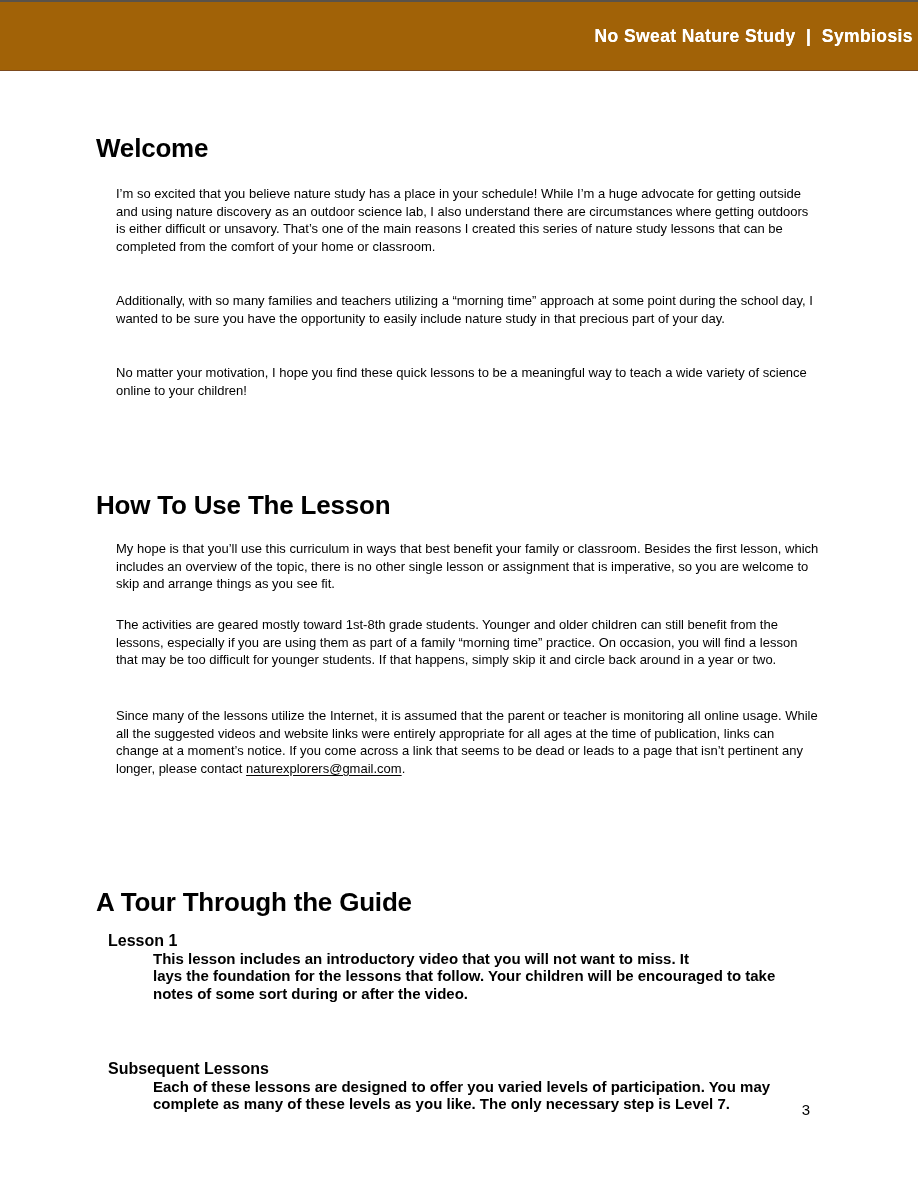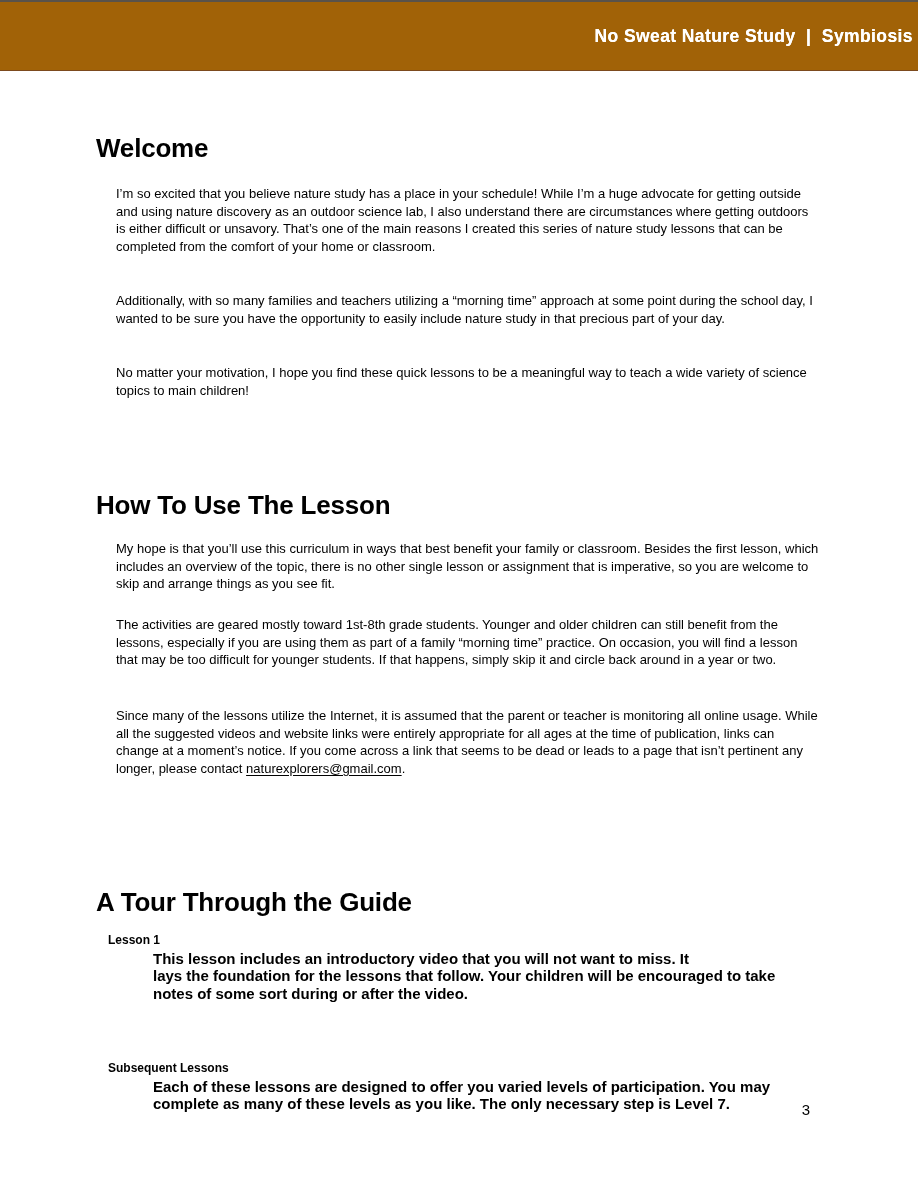--- a/index.html
+++ b/index.html
@@ -66,21 +66,21 @@
     cursor: pointer;
   }
   
   .tour-item {
     position: absolute;
     left: 108px;
     width: 704px;
   }
   .tour-item-title {
     margin: 0;
-    font-size: 12px;
+    font-size: 16px;
     line-height: 17.6px;
     font-weight: 700;
   }
   .tour-item-body {
     margin: 0 0 0 45px;
     width: 660px;
     font-size: 15px;
     line-height: 17.6px;
     white-space: pre-line;
     font-weight: bold;
@@ -105,21 +105,21 @@
   <header class="banner">
     <span class="banner-title">No Sweat Nature Study  |  Symbiosis</span>
   </header>
 
   <h1 class="section-heading" style="top:126px">Welcome</h1>
 
   <p class="body-par" style="top:177px">I’m so excited that you believe nature study has a place in your schedule! While I’m a huge advocate for getting outside and using nature discovery as an outdoor science lab, I also understand there are circumstances where getting outdoors is either difficult or unsavory. That’s one of the main reasons I created this series of nature study lessons that can be completed from the comfort of your home or classroom.</p>
 
   <p class="body-par" style="top:284px">Additionally, with so many families and teachers utilizing a “morning time” approach at some point during the school day, I wanted to be sure you have the opportunity to easily include nature study in that precious part of your day.</p>
 
-  <p class="body-par" style="top:356px">No matter your motivation, I hope you find these quick lessons to be a meaningful way to teach a wide variety of science topics to main children!</p>
+  <p class="body-par" style="top:356px">No matter your motivation, I hope you find these quick lessons to be a meaningful way to teach a wide variety of science online to your children!</p>
 
   <h1 class="section-heading" style="top:483px">How To Use The Lesson</h1>
 
   <p class="body-par" style="top:532px">My hope is that you’ll use this curriculum in ways that best benefit your family or classroom. Besides the first lesson, which includes an overview of the topic, there is no other single lesson or assignment that is imperative, so you are welcome to skip and arrange things as you see fit.</p>
 
   <p class="body-par" style="top:608px">The activities are geared mostly toward 1st-8th grade students. Younger and older children can still benefit from the lessons, especially if you are using them as part of a family “morning time” practice. On occasion, you will find a lesson that may be too difficult for younger students. If that happens, simply skip it and circle back around in a year or two.</p>
 
   <p class="body-par" style="top:699px"><span>Since many of the lessons utilize the Internet, it is assumed that the parent or teacher is monitoring all online usage. While all the suggested videos and website links were entirely appropriate for all ages at the time of publication, links can change at a moment’s notice. If you come across a link that seems to be dead or leads to a page that isn’t pertinent any longer, please contact </span><span class="email-link">naturexplorers@gmail.com</span><span>.</span></p>
 
   <h1 class="section-heading" style="top:880px">A Tour Through the Guide</h1>

